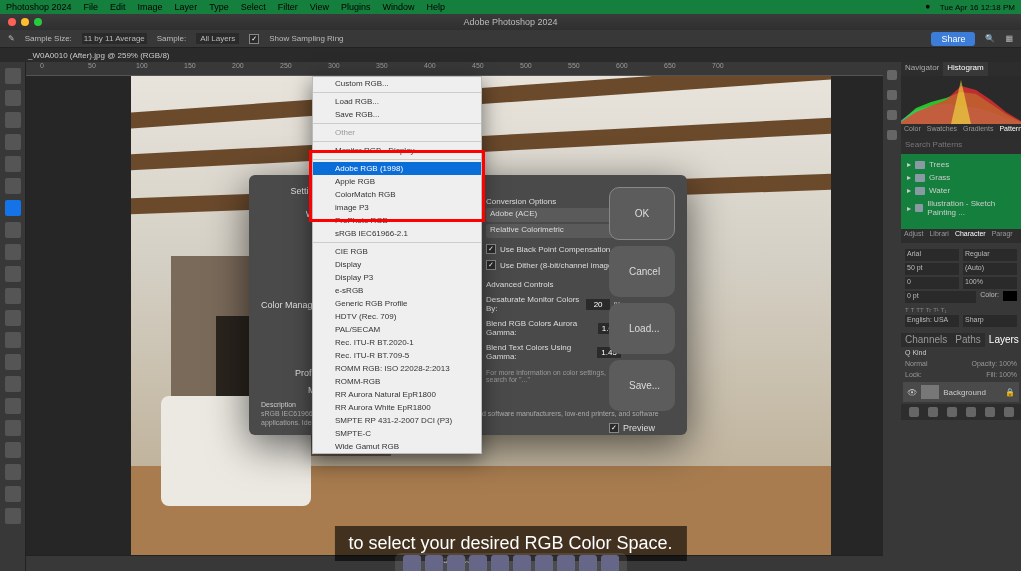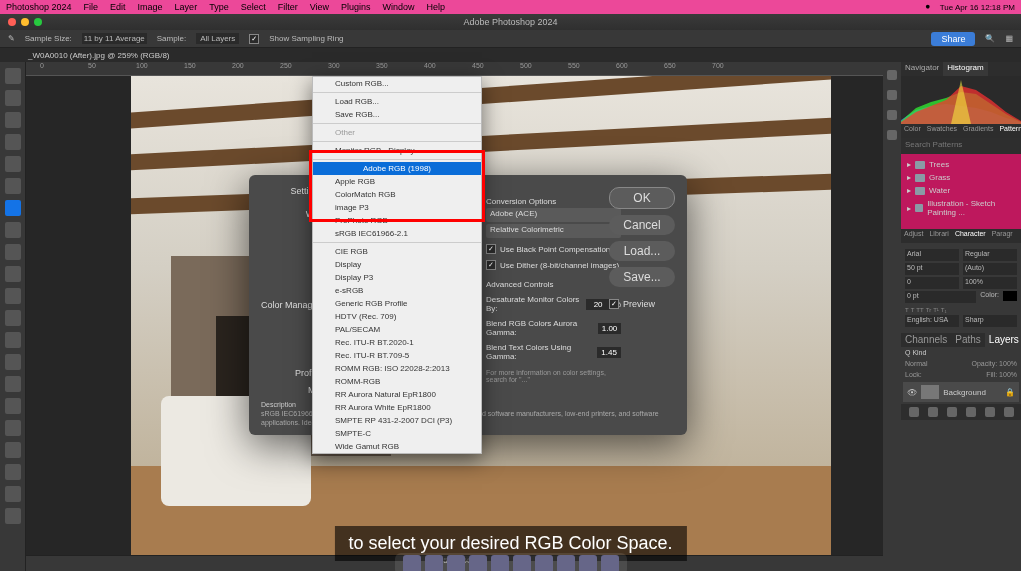--- a/index.html
+++ b/index.html
@@ -1,19 +1,19 @@
 <!DOCTYPE html>
 <html><head>
 <meta charset="utf-8">
 <style>
 * { margin: 0; padding: 0; box-sizing: border-box; font-family: -apple-system, "Helvetica Neue", Arial, sans-serif; }
 body { width: 1021px; height: 571px; background: #323232; overflow: hidden; position: relative; font-size: 10px; color: #ccc; }
 
 
-.mac-menu { height: 14px; background: #ec4899; display: flex; align-items: center; padding: 0 6px; font-size: 9px; color: #000; gap: 12px; }
+.mac-menu { height: 14px; background: #15803d; display: flex; align-items: center; padding: 0 6px; font-size: 9px; color: #000; gap: 12px; }
 .mac-menu .right { margin-left: auto; display: flex; gap: 10px; align-items: center; }
 .mac-menu .right span { font-size: 8px; }
 
 
 .app-title { height: 16px; background: linear-gradient(#3a3a3a,#2f2f2f); display: flex; align-items: center; font-size: 9px; color: #bbb; position: relative; }
 .traffic { display: flex; gap: 5px; padding-left: 8px; }
 .dot { width: 8px; height: 8px; border-radius: 50%; }
 .red { background: #ff5f56; } .yellow { background: #ffbd2e; } .green { background: #27c93f; }
 .app-title .title { position: absolute; left: 50%; transform: translateX(-50%); }
 
@@ -38,21 +38,21 @@
 .beam { position: absolute; top: 10px; width: 110%; height: 16px; background: #6b4a2c; left: -5%; }
 .beam.b1{top:12px;transform:rotate(-4deg);} .beam.b2{top:60px;transform:rotate(-3deg);} .beam.b3{top:110px;transform:rotate(-2deg);}
 .fireplace { position:absolute; left:40px; top:180px; width:220px; height:200px; background:#7a6a5a; }
 .fireplace::after{content:"";position:absolute;left:45px;top:60px;width:130px;height:110px;background:#2a241e;}
 .chair { position:absolute; left:30px; top:320px; width:150px; height:110px; background:#ece9e2; border-radius:8px;}
 .floor { position:absolute; left:0; bottom:0; width:100%; height:90px; background:#a87c4f;}
 
 .side-toolbar { width: 18px; background: #383838; display: flex; flex-direction: column; gap: 10px; padding-top: 8px; align-items: center; }
 .side-toolbar .t { width: 10px; height: 10px; background: #666; border-radius: 2px; }
 
-.panels { width: 120px; background: #be185d; display: flex; flex-direction: column; font-size: 8px; }
+.panels { width: 120px; background: #15803d; display: flex; flex-direction: column; font-size: 8px; }
 .panel-tabs { display: flex; height: 14px; background: #2d2d2d; }
 .panel-tabs span { padding: 1px 4px; color: #aaa; }
 .panel-tabs span.active { background: #383838; color: #fff; }
 .histogram { height: 48px; background: #2a2a2a; position: relative; overflow: hidden; }
 .histogram svg { width: 100%; height: 100%; }
 .mini-tabs { display: flex; height: 14px; background: #2d2d2d; font-size: 7px; }
 .mini-tabs span { padding: 1px 3px; color: #999; }
 .search { height: 16px; background: #2e2e2e; color: #777; padding: 2px 4px; font-size: 8px; }
 .folder-list { padding: 4px; }
 .folder-list div { display: flex; align-items: center; gap: 4px; padding: 2px; color: #ccc; }
@@ -71,34 +71,34 @@
 .layer-icons { display: flex; justify-content: space-around; padding: 3px; background: #2d2d2d; }
 .layer-icons span { width: 10px; height: 10px; background: #666; border-radius: 2px; }
 
 .status-bar { height: 16px; background: #383838; display: flex; align-items: center; padding: 0 8px; font-size: 8px; color: #aaa; gap: 12px; border-top: 1px solid #222; }
 
 
 .dialog { position: absolute; left: 249px; top: 175px; width: 438px; height: 260px; background: #4a4a4a; border-radius: 6px; box-shadow: 0 10px 40px rgba(0,0,0,.6); padding: 8px 12px; font-size: 9px; color: #ddd; }
 .dialog .labels { position: absolute; left: 12px; top: 8px; text-align: right; line-height: 17px; }
 .dialog .labels div { margin-bottom: 0px; }
 .dialog .right-col { position: absolute; right: 12px; top: 12px; width: 66px; display: flex; flex-direction: column; gap: 6px; }
-.d-btn { background: #5c5c5c; text-align: center; padding: 3px; border-radius: 10px; font-size: 12px; }
+.d-btn { background: #5c5c5c; text-align: center; padding: 20px; border-radius: 10px; font-size: 10px; }
 .d-btn.ok { background: #5c5c5c; border: 1px solid #888; }
 .chk-row { display: flex; align-items: center; gap: 4px; margin-top: 6px; }
 .chk { width: 10px; height: 10px; background: #2a2a2a; border: 1px solid #888; display: inline-flex; align-items: center; justify-content: center; font-size: 7px; color: #fff; }
 .options-area { position: absolute; left: 237px; top: 22px; width: 135px; font-size: 8px; }
 .options-area .sel { background: #5a5a5a; padding: 1px 4px; margin: 2px 0; height: 14px; border-radius: 2px; }
 .adv { margin-top: 10px; font-size: 8px; }
 .num-box { background: #2a2a2a; color: #fff; display: inline-block; width: 26px; text-align: center; padding: 1px; }
 .desc { position: absolute; left: 12px; bottom: 8px; width: 420px; font-size: 7px; color: #aaa; line-height: 1.3; }
 
 
 .dropdown { position: absolute; left: 312px; top: 76px; width: 170px; background: #efefef; border: 1px solid #bbb; box-shadow: 0 6px 20px rgba(0,0,0,.5); font-size: 8px; color: #333; z-index: 100; }
 .dropdown .item { padding: 2px 22px; }
-.dropdown .item.highlighted { background: #0a6dd8; color: #fff; text-align: center; }
+.dropdown .item.highlighted { background: #0a6dd8; color: #fff; }
 .dropdown .sep { height: 1px; background: #ccc; margin: 2px 0; }
 .dropdown .item.dim { color: #999; }
 .dd-border { position: absolute; left: 309px; top: 150px; width: 176px; height: 72px; border: 3px solid #f00; z-index: 101; pointer-events: none; }
 
 
 .subtitle { position: absolute; left: 50%; bottom: 10px; transform: translateX(-50%); background: rgba(0,0,0,.6); color: #fff; font-size: 18px; padding: 6px 14px; text-align: center; line-height: 1.3; font-weight: 500; }
 
 
 .dock { position: absolute; bottom: -4px; left: 50%; transform: translateX(-50%); display: flex; gap: 4px; background: rgba(255,255,255,.1); padding: 2px 8px; border-radius: 6px; }
 .dock-item { width: 18px; height: 18px; background: #668; border-radius: 3px; }

